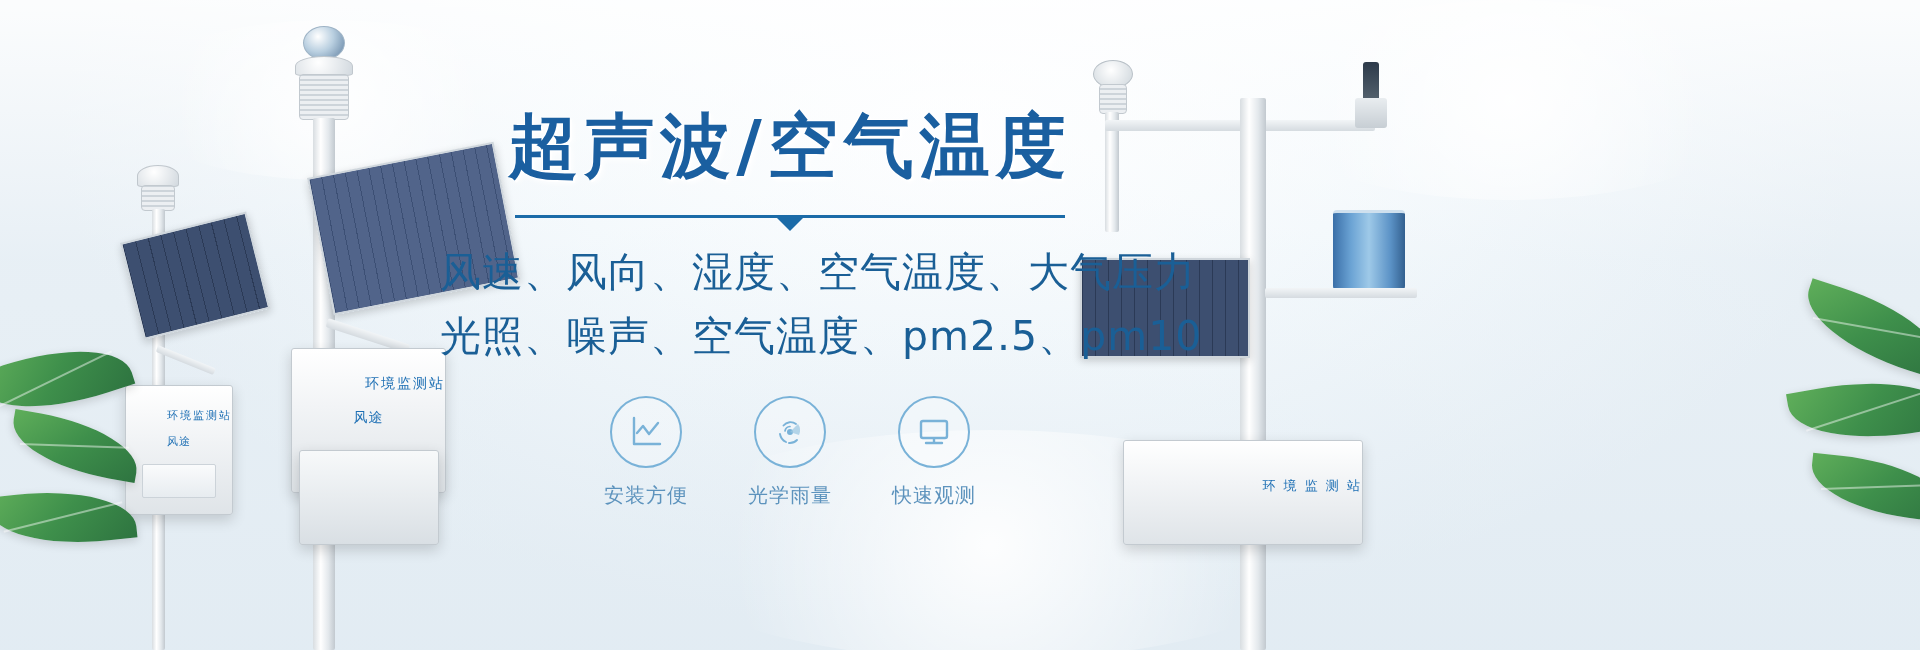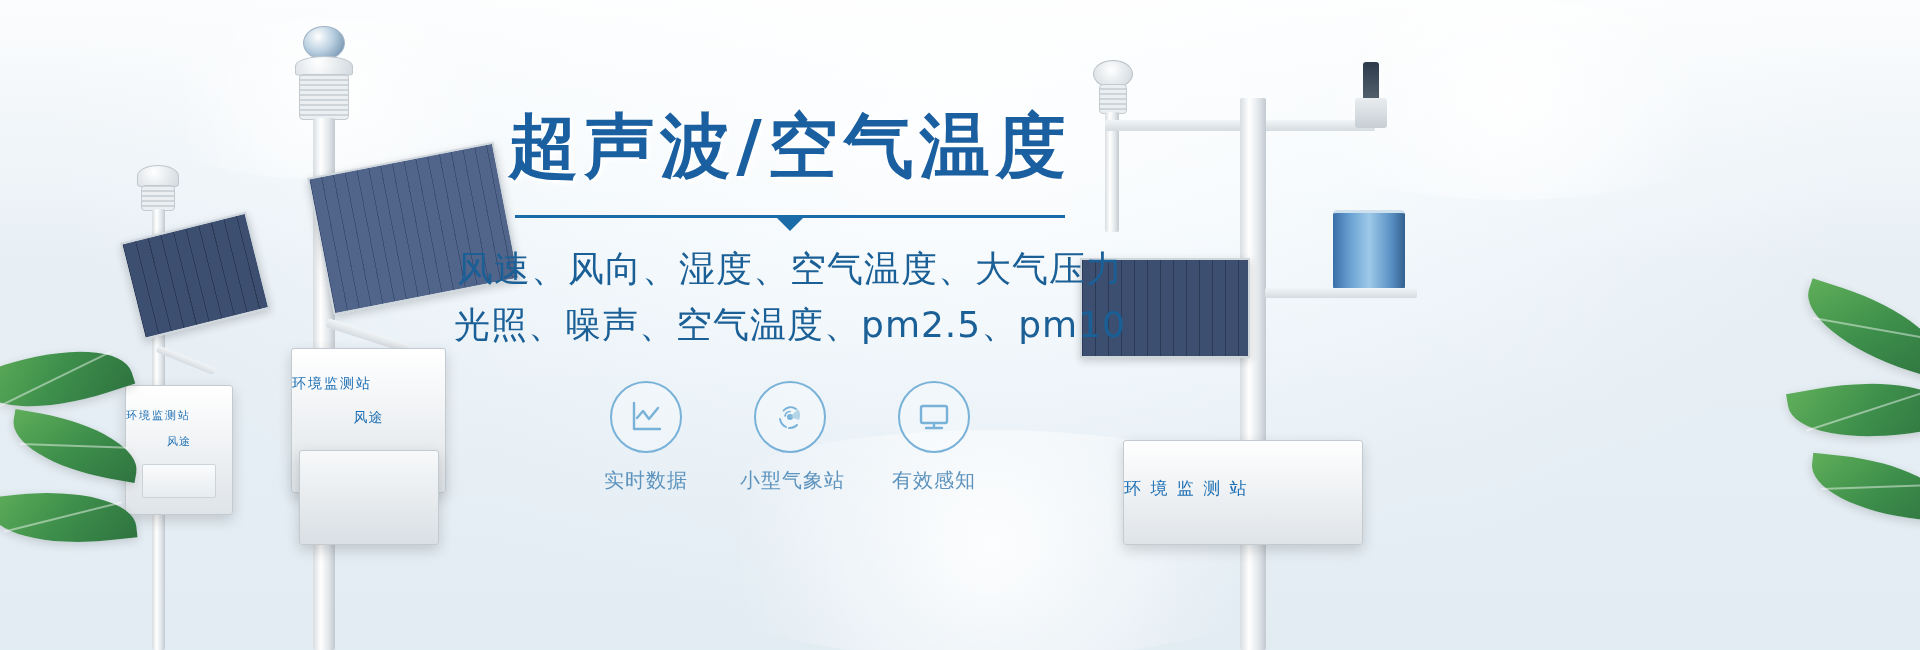--- a/index.html
+++ b/index.html
@@ -56,21 +56,21 @@
   }
   .divider-tri {
     position:absolute; left:50%; top:9px;
     transform:translateX(-50%);
     width:0; height:0;
     border-left:13px solid transparent;
     border-right:13px solid transparent;
     border-top:13px solid #1b6ba8;
   }
   .sub-line {
-    font-size:36px;
+    font-size:41px;
     color:#1a5f96;
     letter-spacing:1px;
     line-height:1.55;
     white-space:nowrap;
     font-family:"DejaVu Sans","Liberation Sans",sans-serif;
   }
   .sub-line.first { margin-top:14px; }
 
   
   .features {
@@ -111,21 +111,21 @@
   }
   .cabinet {
     position:absolute;
     background:linear-gradient(180deg,#ffffff 0%,#f2f4f6 40%,#dfe4e8 100%);
     border:1px solid #c3cad0;
     border-radius:3px;
     box-shadow:0 5px 14px rgba(0,0,0,0.16);
   }
   .cab-label {
     position:absolute; left:0; right:0;
-    text-align:left; color:#1d6fb4;
+    text-align:right; color:#1d6fb4;
     font-size:11px; letter-spacing:2px;
     font-family:"DejaVu Sans","Liberation Sans",sans-serif;
   }
   .brand {
     position:absolute; left:0; right:0; text-align:center;
     color:#1d6fb4; font-size:11px; letter-spacing:1px;
     font-family:"DejaVu Sans","Liberation Sans",sans-serif;
   }
   .sensor-stack {
     position:absolute;
@@ -213,21 +213,21 @@
     <div class="sensor-stack" style="left:24px; top:44px; width:28px; height:30px;"></div>
     <div class="pole" style="left:30px; top:72px; width:14px; height:120px;"></div>
     <div class="arm" style="left:30px; top:80px; width:270px; height:11px;"></div>
     <div class="pole" style="left:165px; top:58px; width:26px; height:552px;"></div>
     <div style="position:absolute; left:288px; top:22px; width:16px; height:40px; background:linear-gradient(180deg,#2d3a4a,#55636f); border-radius:3px;"></div>
     <div style="position:absolute; left:280px; top:58px; width:32px; height:30px; background:linear-gradient(180deg,#e9edf0,#c7ced4); border-radius:3px;"></div>
     <div class="rain-gauge" style="left:258px; top:170px; width:72px; height:80px;"></div>
     <div class="arm" style="left:190px; top:248px; width:152px; height:10px;"></div>
     <div class="panel" style="left:5px; top:218px; width:170px; height:100px;"></div>
     <div class="cabinet" style="left:48px; top:400px; width:240px; height:105px;">
-      <div class="cab-label" style="top:36px; font-size:17px;">环 境 监 测 站</div>
+      <div class="cab-label" style="top:36px; font-size:13px;">环 境 监 测 站</div>
     </div>
   </div>
 
   <div class="leaf" style="left:-20px; top:350px; width:150px; height:58px; transform:rotate(-18deg);"></div>
   <div class="leaf" style="left:10px; top:420px; width:130px; height:52px; transform:rotate(10deg);"></div>
   <div class="leaf" style="left:-10px; top:490px; width:145px; height:55px; transform:rotate(-6deg);"></div>
   <div class="leaf" style="left:1800px; top:300px; width:150px; height:58px; transform:rotate(18deg);"></div>
   <div class="leaf" style="left:1790px; top:380px; width:160px; height:60px; transform:rotate(-10deg);"></div>
   <div class="leaf" style="left:1810px; top:460px; width:140px; height:55px; transform:rotate(6deg);"></div>
 
@@ -245,45 +245,45 @@
 
     <div class="features">
 
       <div class="feature">
         <div class="feature-circle">
           <svg width="38" height="38" viewBox="0 0 38 38">
             <polyline points="7,5 7,31 33,31" fill="none" stroke="#79b2d8" stroke-width="2.4" stroke-linecap="round" stroke-linejoin="round"></polyline>
             <polyline points="10,20 16,13 22,21 31,10" fill="none" stroke="#79b2d8" stroke-width="2.4" stroke-linecap="round" stroke-linejoin="round"></polyline>
           </svg>
         </div>
-        <div class="feature-label">实时数据</div>
+        <div class="feature-label">安装方便</div>
       </div>
 
       <div class="feature">
         <div class="feature-circle">
           <svg width="38" height="38" viewBox="0 0 38 38">
             <circle cx="19" cy="19" r="3" fill="#79b2d8"></circle>
             <path d="M19 19 L27 11 A11 11 0 0 1 28 22 Z" fill="#9fc8e2" opacity="0.75"></path>
             <path d="M12.5 12.5 A9 9 0 0 1 25 11" fill="none" stroke="#79b2d8" stroke-width="1.9" stroke-linecap="round"></path>
             <path d="M9 21 A10.5 10.5 0 0 0 15 29" fill="none" stroke="#79b2d8" stroke-width="1.9" stroke-linecap="round"></path>
             <path d="M26 27 A10 10 0 0 1 18 30" fill="none" stroke="#79b2d8" stroke-width="1.9" stroke-linecap="round"></path>
             <path d="M14 18 A5.5 5.5 0 0 1 19 13.5" fill="none" stroke="#79b2d8" stroke-width="1.7" stroke-linecap="round"></path>
           </svg>
         </div>
-        <div class="feature-label">小型气象站</div>
+        <div class="feature-label">光学雨量</div>
       </div>
 
       <div class="feature">
         <div class="feature-circle">
           <svg width="38" height="38" viewBox="0 0 38 38">
             <rect x="6" y="8" width="26" height="17" rx="2" fill="none" stroke="#79b2d8" stroke-width="2.4"></rect>
             <line x1="19" y1="25" x2="19" y2="29" stroke="#79b2d8" stroke-width="2.4"></line>
             <line x1="11" y1="30" x2="27" y2="30" stroke="#79b2d8" stroke-width="2.4" stroke-linecap="round"></line>
           </svg>
         </div>
-        <div class="feature-label">有效感知</div>
+        <div class="feature-label">快速观测</div>
       </div>
 
 
     </div>
   </div>
 
 </div>
 
 </body></html>

